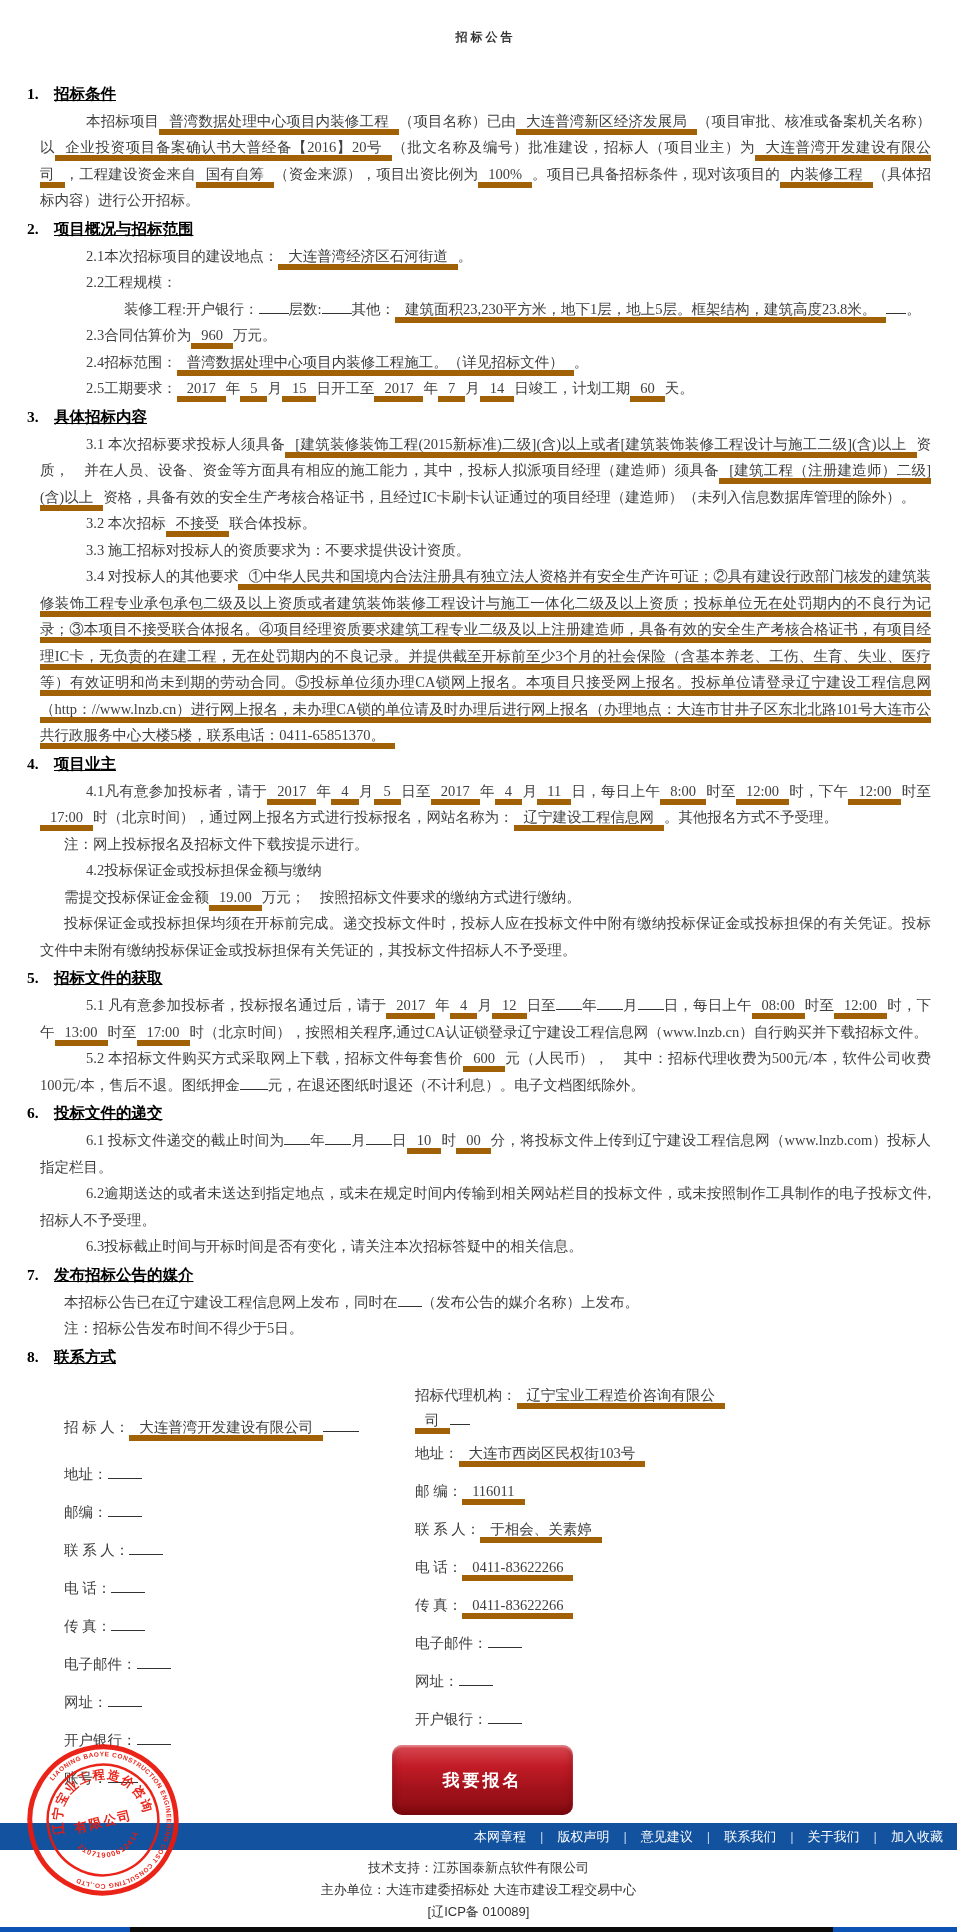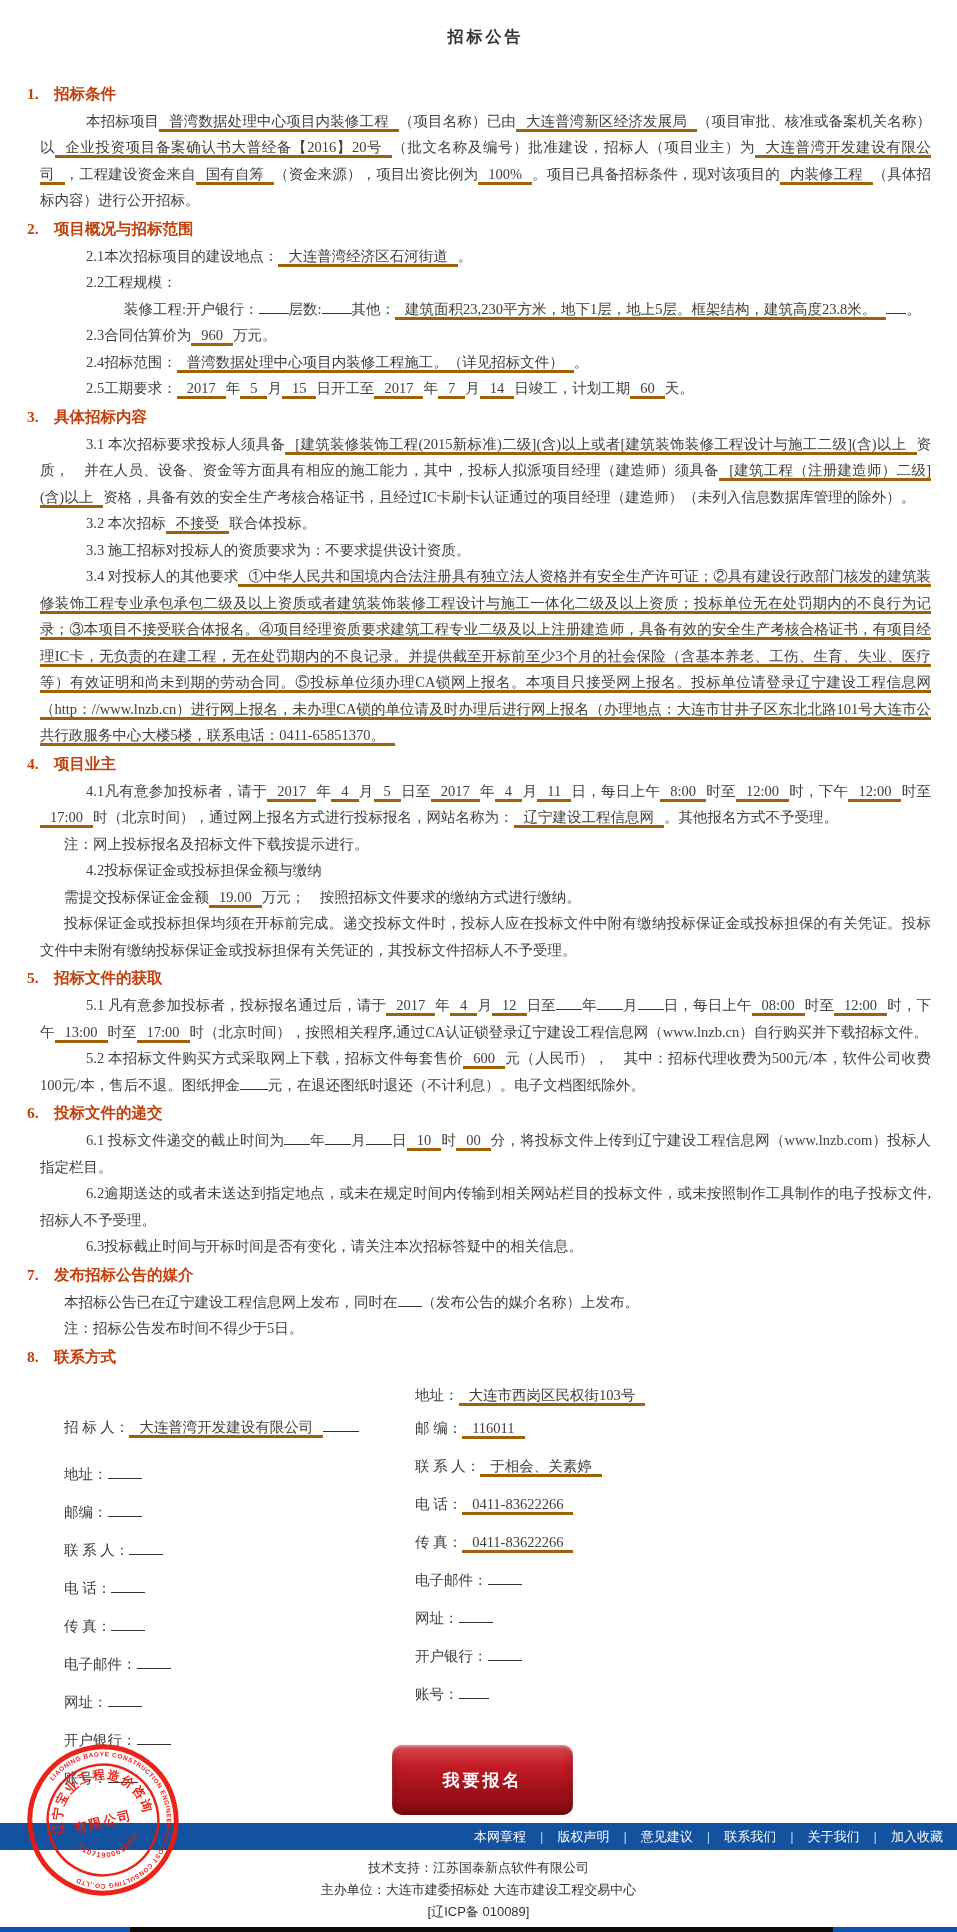--- a/index.html
+++ b/index.html
@@ -1,27 +1,27 @@
 <!DOCTYPE html>
 <html><head>
 <meta charset="utf-8">
 <style>
   html,body{margin:0;padding:0;background:#ffffff;}
   .page{position:relative;width:957px;height:1932px;background:#fff;overflow:hidden;
         font-family:"Liberation Serif","DejaVu Serif",serif;color:#404040;}
   .doc{padding:20px 26px 0 40px;font-size:14.5px;line-height:26.5px;}
-  .doc-title{text-align:center;font-weight:bold;font-size:16px;letter-spacing:3px;
+  .doc-title{text-align:center;font-weight:bold;font-size:12px;letter-spacing:3px;
              color:#333;margin:4px 0 28px 0;}
-  .sec-heading{font-weight:bold;font-size:15.5px;color:#c2410c;line-height:29px;margin-left:-13px;}
+  .sec-heading{font-weight:bold;font-size:15.5px;color:#000000;line-height:29px;margin-left:-13px;text-decoration:underline;}
   .sec-num{display:inline-block;min-width:27px;}
   .para{text-align:justify;}
   .ind1{text-indent:24px;}
   .ind2{text-indent:46px;}
   .ind3{text-indent:84px;}
-  .u{border-bottom:3px solid #a16207;padding:0 10px;}
+  .u{border-bottom:6px solid #a16207;padding:0 10px;}
   .blank{display:inline-block;border-bottom:1px solid #333;height:0.95em;vertical-align:baseline;}
   
   .contacts{display:flex;justify-content:space-between;margin-top:12px;}
   .ccol{box-sizing:border-box;}
   .ccol.left{width:372px;padding-left:24px;}
   .ccol.right{width:516px;padding-right:18px;}
   .crow{margin-bottom:13px;line-height:25px;text-indent:0;}
   .ccol.left .crow:first-child{margin-top:32px;margin-bottom:22px;}
   .ccol.right .crow:first-child{margin-bottom:8px;}
   
@@ -99,20 +99,21 @@
             <div class="crow"><span class="t">邮编：</span><span class="blank" style="width: 34px;"></span></div>
             <div class="crow"><span class="t">联  系  人：</span><span class="blank" style="width: 34px;"></span></div>
             <div class="crow"><span class="t">电  话：</span><span class="blank" style="width: 34px;"></span></div>
             <div class="crow"><span class="t">传  真：</span><span class="blank" style="width: 34px;"></span></div>
             <div class="crow"><span class="t">电子邮件：</span><span class="blank" style="width: 34px;"></span></div>
             <div class="crow"><span class="t">网址：</span><span class="blank" style="width: 34px;"></span></div>
             <div class="crow"><span class="t">开户银行：</span><span class="blank" style="width: 34px;"></span></div>
             <div class="crow"><span class="t">账号：</span><span class="blank" style="width: 30px;"></span></div>
           </div>
           <div class="ccol right">
+            <div class="crow"><span class="t">招标代理机构：</span><span class="u">辽宁宝业工程造价咨询有限公</span><br><span class="u">司</span><span class="blank" style="width: 20px;"></span></div>
             <div class="crow"><span class="t">地址：</span><span class="u">大连市西岗区民权街103号</span></div>
             <div class="crow"><span class="t">邮  编：</span><span class="u">116011</span></div>
             <div class="crow"><span class="t">联  系  人：</span><span class="u">于相会、关素婷</span></div>
             <div class="crow"><span class="t">电  话：</span><span class="u">0411-83622266</span></div>
             <div class="crow"><span class="t">传  真：</span><span class="u">0411-83622266</span></div>
             <div class="crow"><span class="t">电子邮件：</span><span class="blank" style="width: 34px;"></span></div>
             <div class="crow"><span class="t">网址：</span><span class="blank" style="width: 34px;"></span></div>
             <div class="crow"><span class="t">开户银行：</span><span class="blank" style="width: 34px;"></span></div>
             <div class="crow"><span class="t">账号：</span><span class="blank" style="width: 30px;"></span></div>
           </div>

